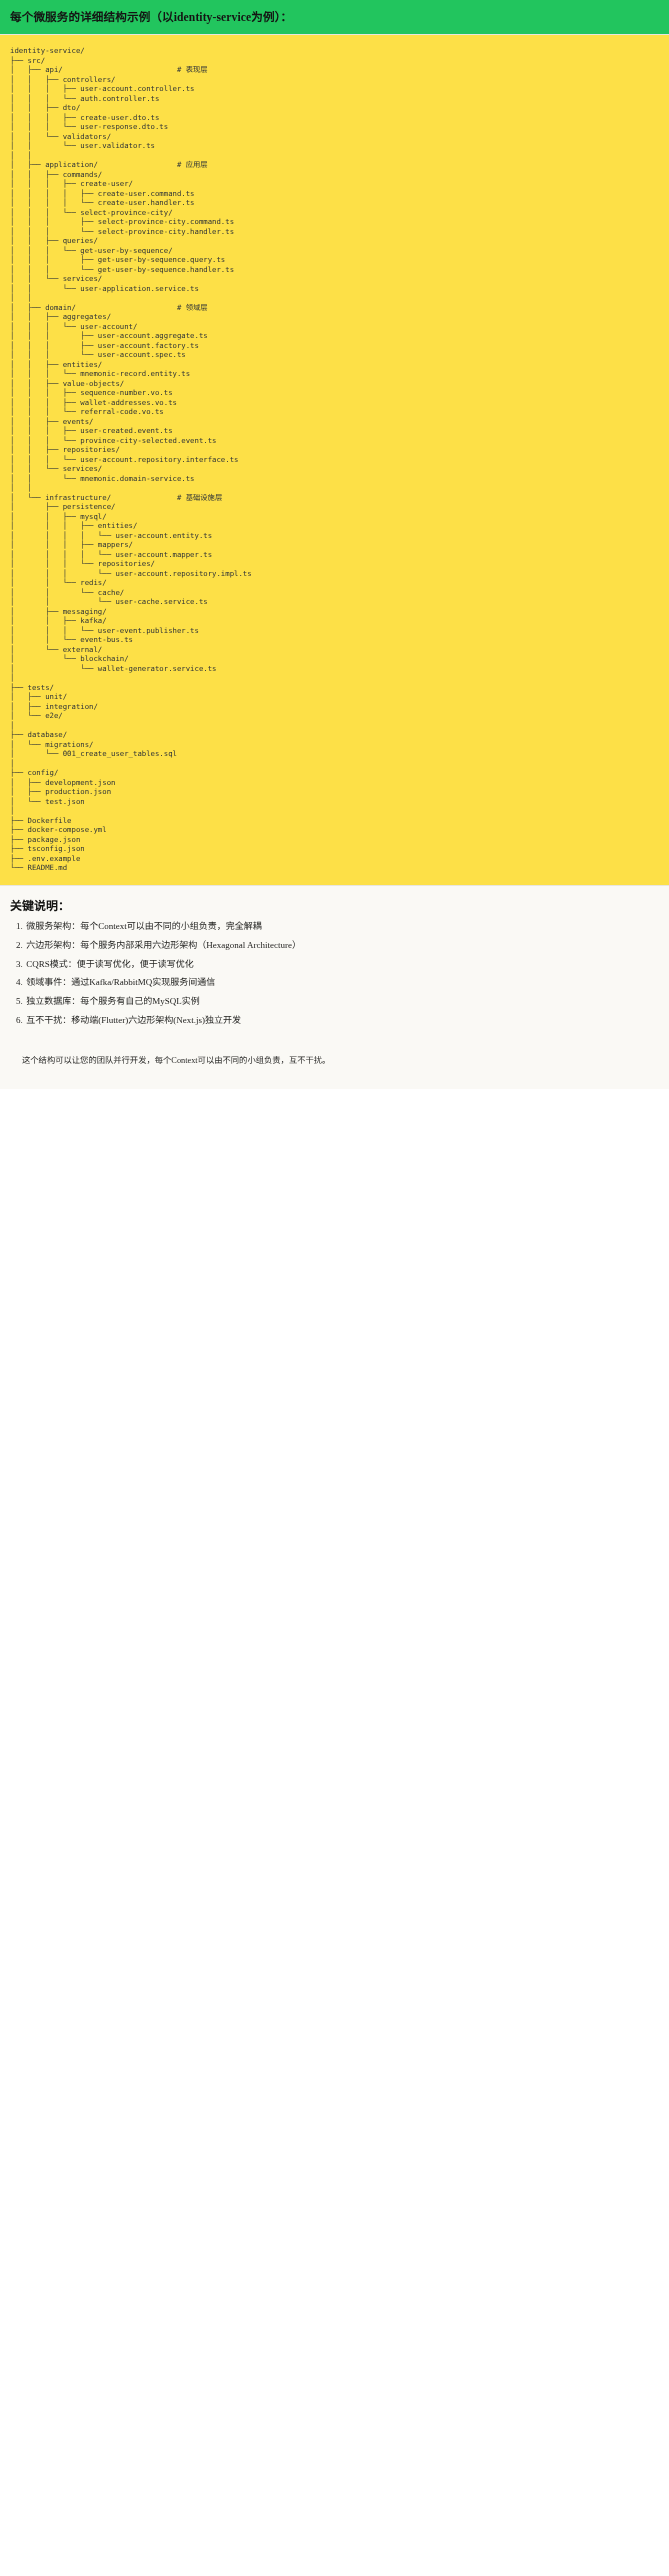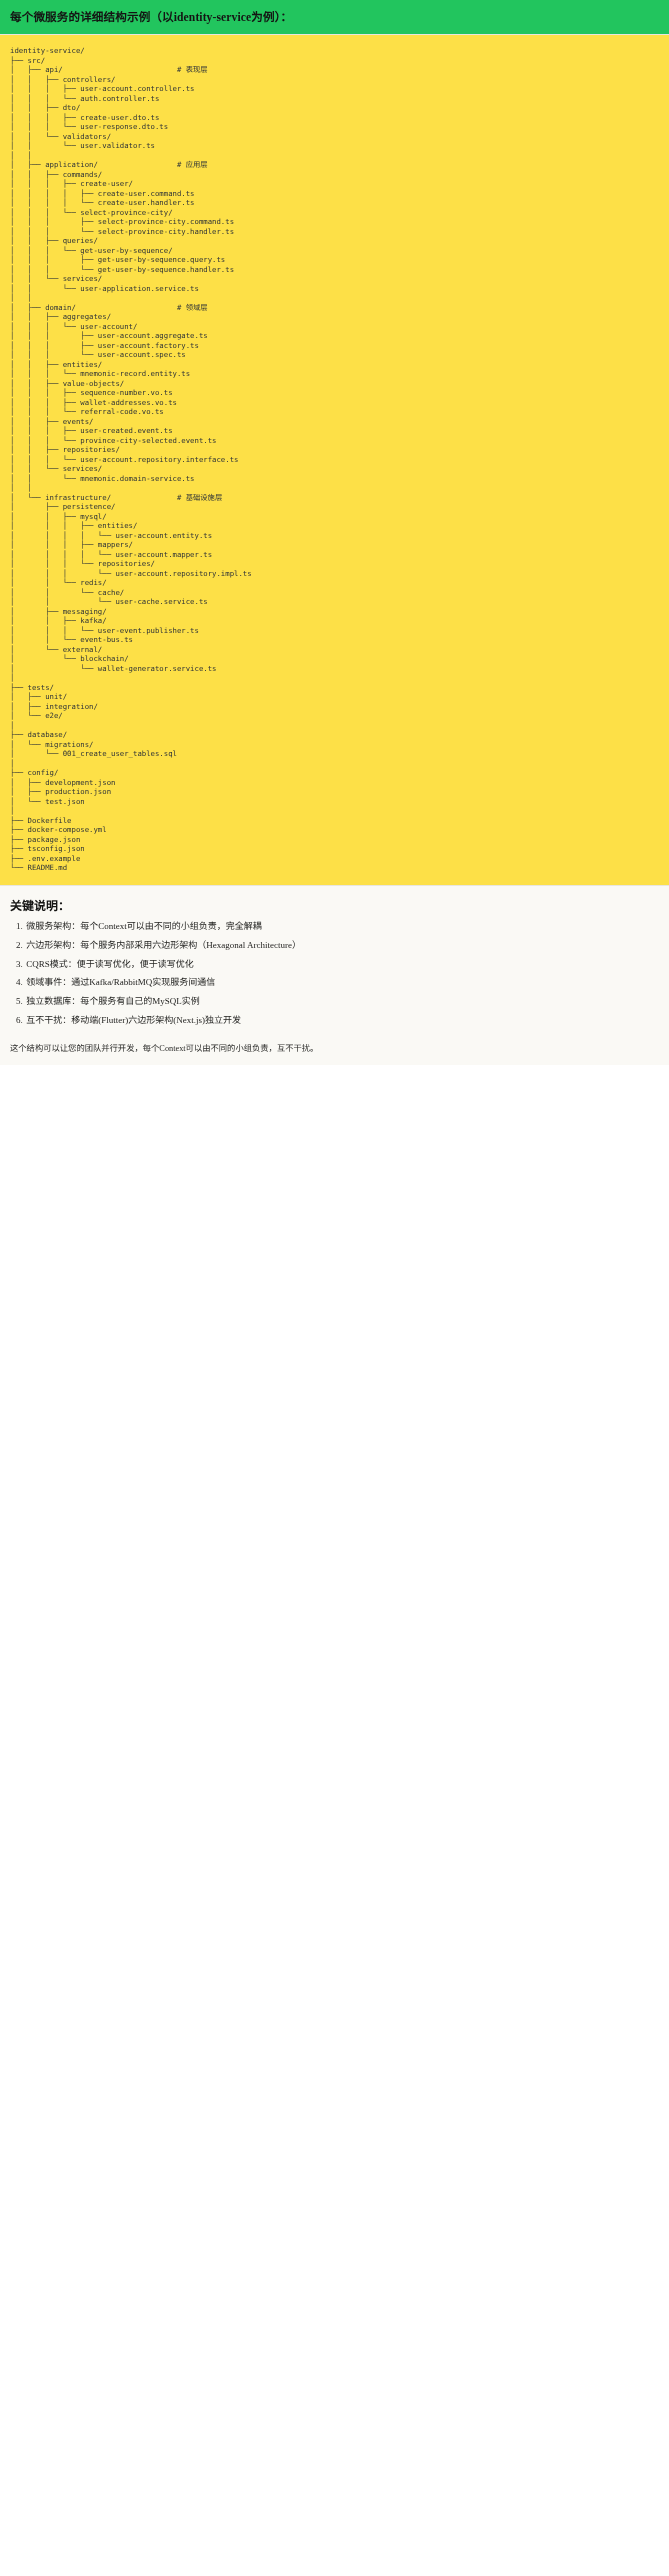--- a/index.html
+++ b/index.html
@@ -84,21 +84,21 @@
   .closing-band {
     background: #faf9f5;
     padding: 6.3px 10px 10px 10px;
     box-sizing: border-box;
   }
   .closing-text {
     font-family: "Liberation Serif", "DejaVu Serif", serif;
     font-size: 8.3px;
     line-height: 1.5;
     color: #2a2a28;
-    margin: 0;
+    margin: 12px;
   }
 </style>
 </head>
 <body>
 
 <div class="header-band">
   <h2 class="header-title">每个微服务的详细结构示例（以identity-service为例）：</h2>
 </div>
 
 <div class="tree-band">

